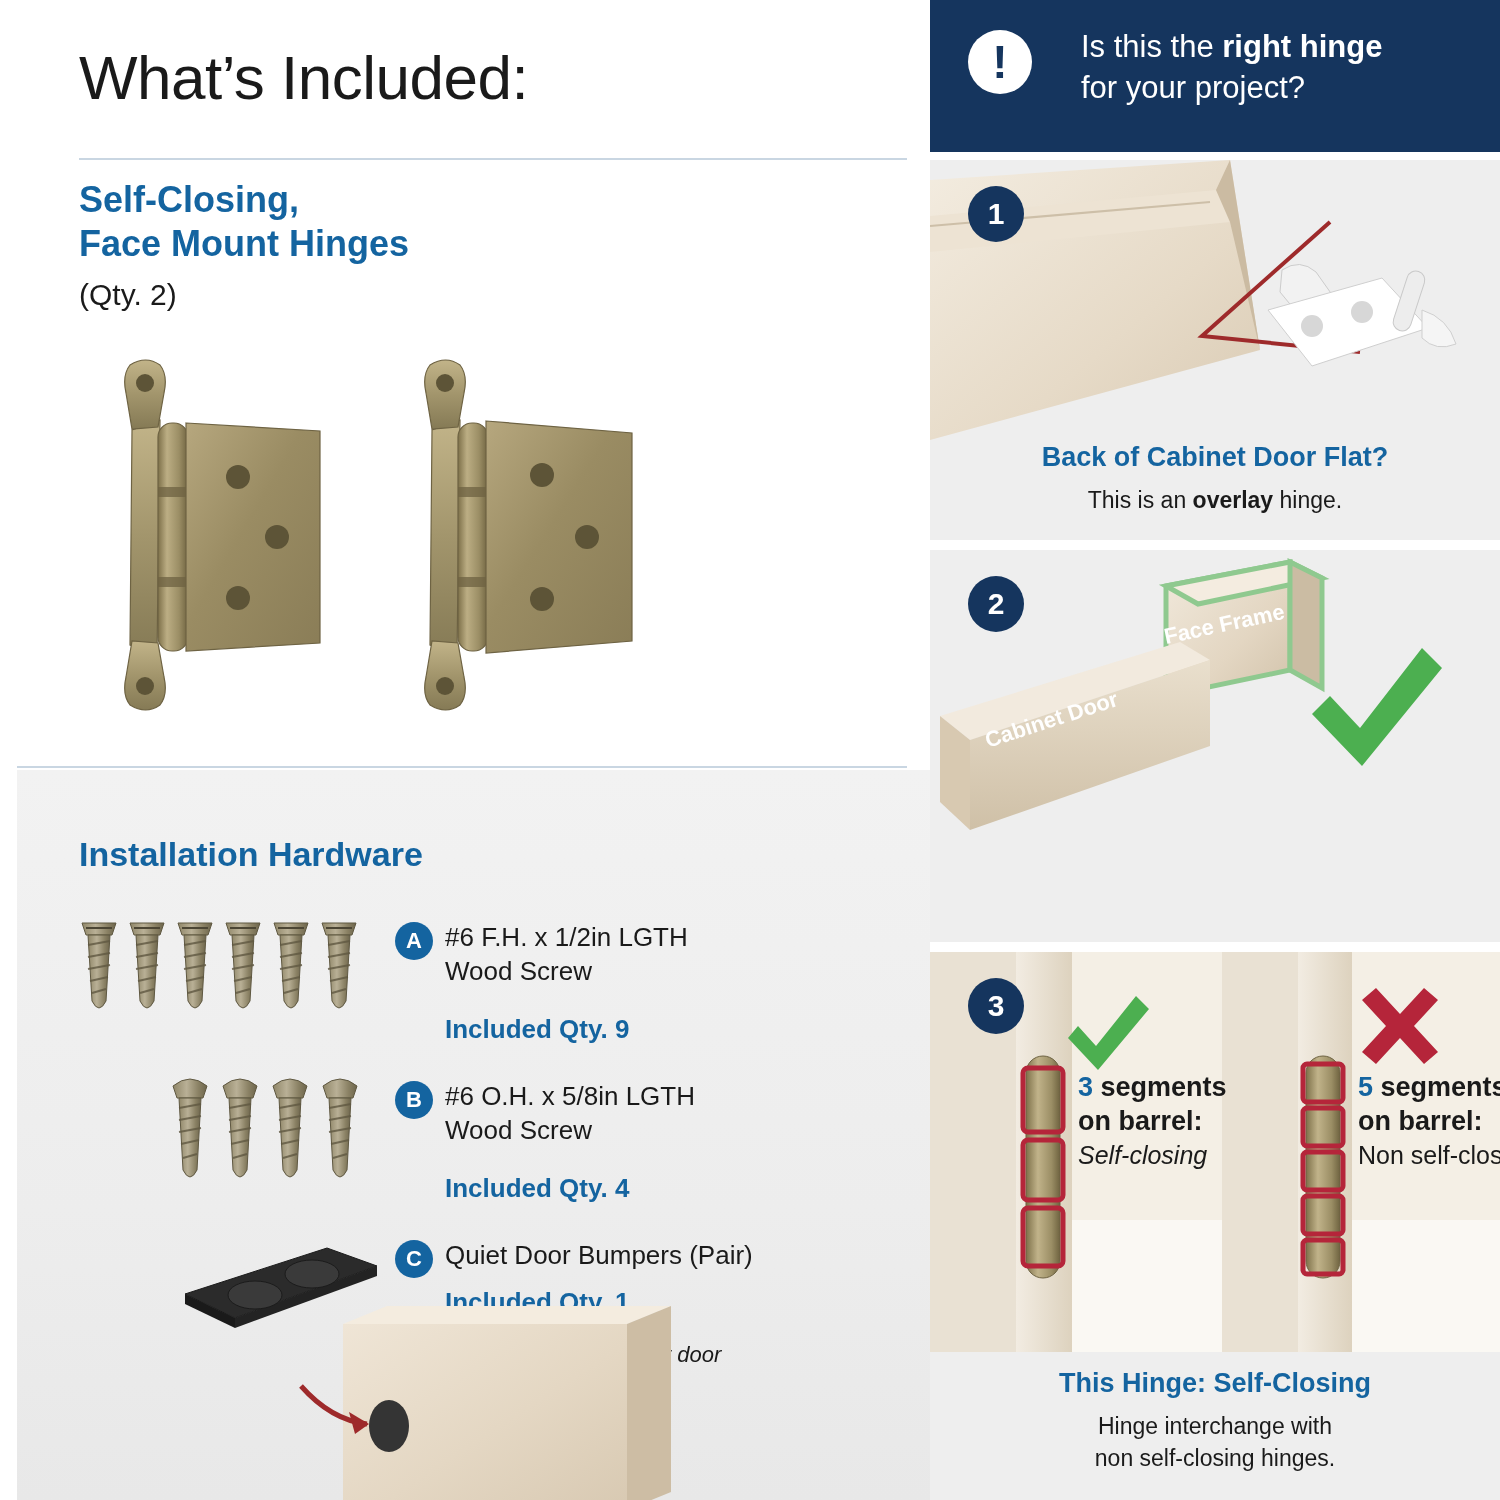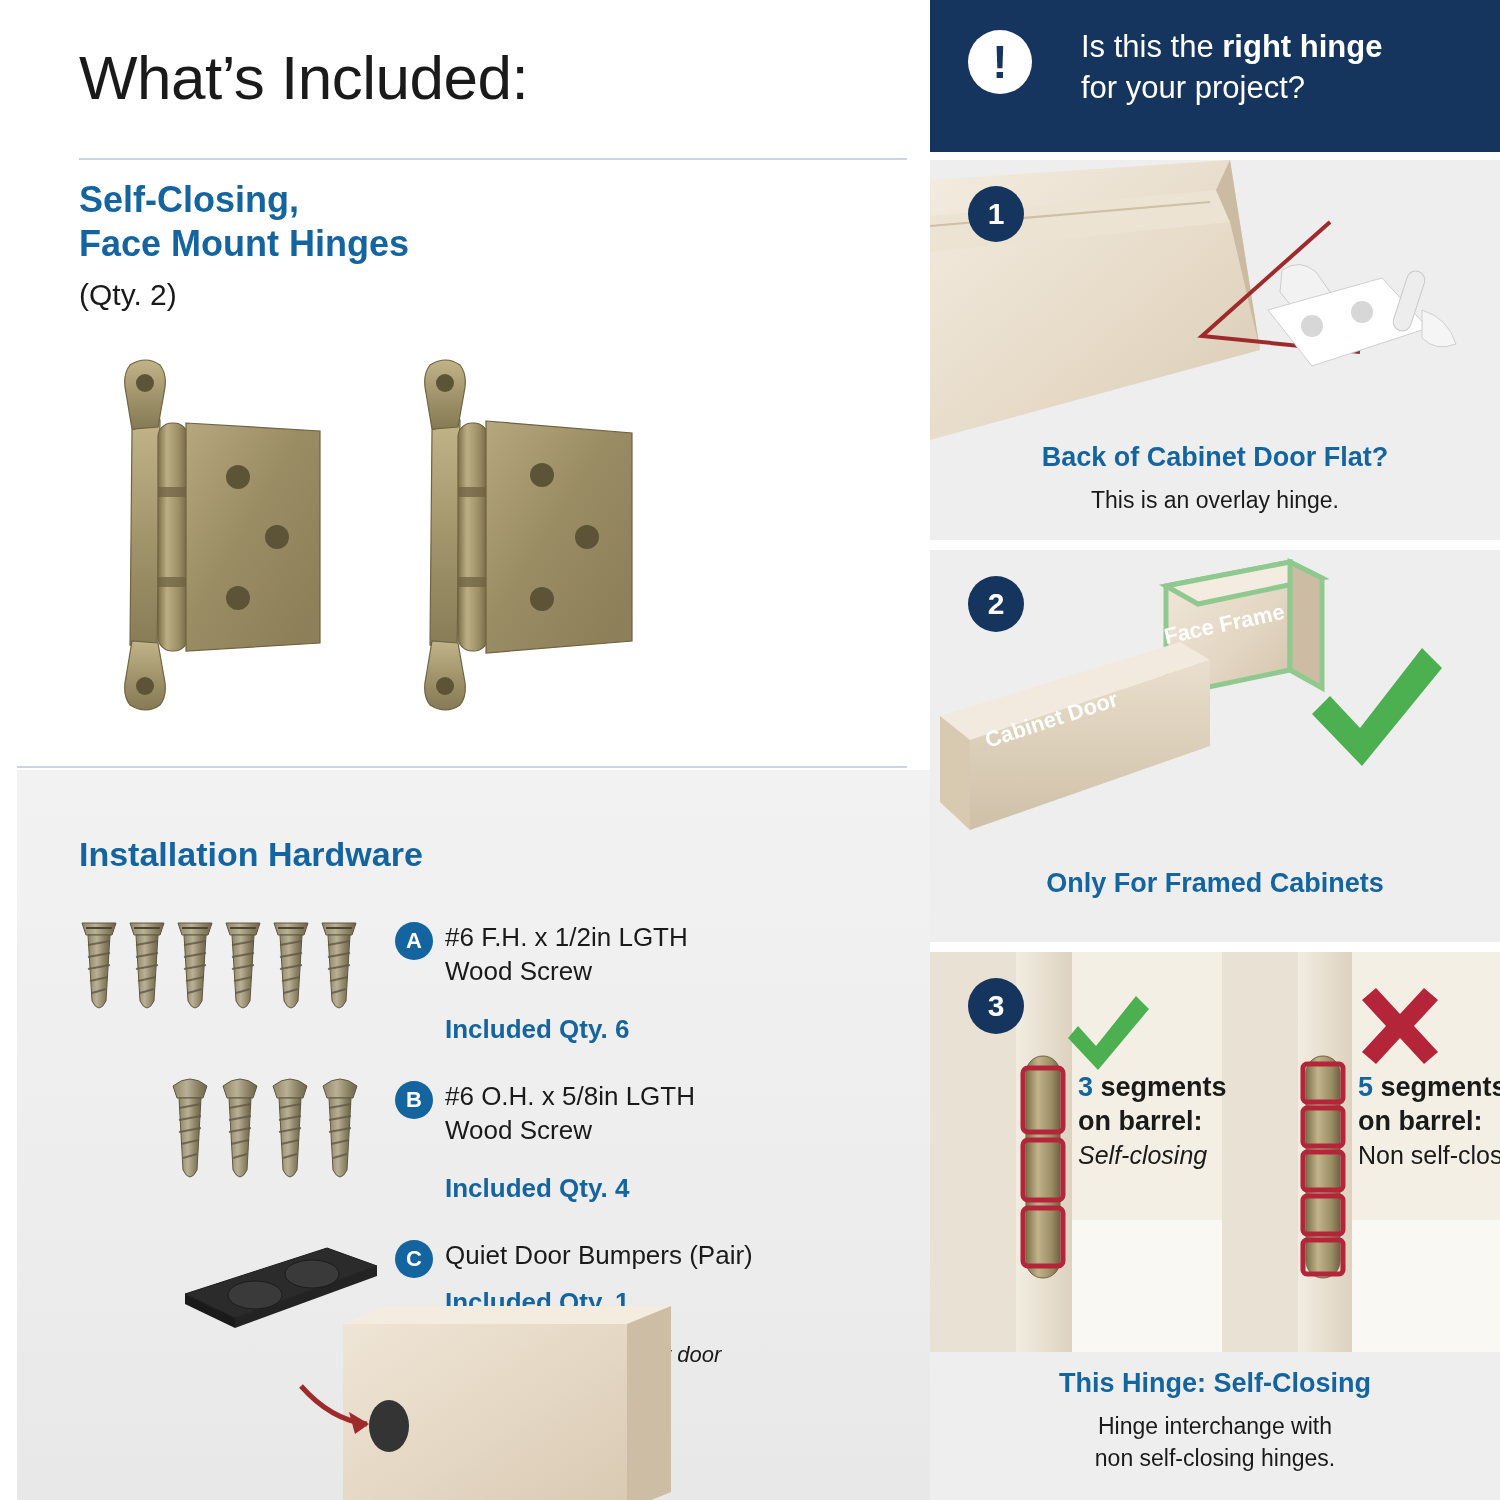--- a/index.html
+++ b/index.html
@@ -77,21 +77,21 @@
     display:flex;align-items:center;justify-content:center;z-index:5;
   }
   .cap-blue{
     position:absolute;width:100%;text-align:center;
     color:#1464a0;font-size:27px;font-weight:bold;
   }
   .cap-dark{
     position:absolute;width:100%;text-align:center;
     color:#1a1a1a;font-size:23px;line-height:32px;
   }
-  .cap-dark b{font-weight:normal;}
+  .cap-dark b{font-weight:bold;}
 
   .svgbox{position:absolute;left:0;top:0;}
 </style>
 </head>
 <body>
 
 <div class="page">
 
   <div class="left">
     <div class="left-top"></div>
@@ -216,21 +216,21 @@
             <path d="M4 13 L30 13" stroke="#4c4634" stroke-width="2"></path>
           </g>
         </g>
       </svg>
     </div>
     <div class="badge" style="position:absolute;left:378px;top:922px;">A</div>
     <div class="hw-text" style="position:absolute;left:428px;top:920px;width:420px;">
       <span>#6 F.H. x 1/2in LGTH</span><br>
       <span>Wood Screw</span>
     </div>
-    <div class="hw-qty" style="position:absolute;left:428px;top:1012px;">Included Qty. 6</div>
+    <div class="hw-qty" style="position:absolute;left:428px;top:1012px;">Included Qty. 9</div>
 
     <div class="hw-row" style="left:150px;top:1072px;">
       <svg width="210" height="118" viewBox="0 0 210 118" xmlns="http://www.w3.org/2000/svg">
         <defs>
           <linearGradient id="scr2" x1="0" y1="0" x2="1" y2="0">
             <stop offset="0%" stop-color="#8f8668"></stop>
               <stop offset="40%" stop-color="#b9b096"></stop>
             <stop offset="75%" stop-color="#8a8164"></stop>
               <stop offset="100%" stop-color="#6d654c"></stop>
           </linearGradient>
@@ -363,21 +363,20 @@
         <path d="M10 166 L250 92 L280 110 L40 190 Z" fill="#f2eade"></path>
         <path d="M10 166 L40 190 L40 280 L10 252 Z" fill="#d8c9b1"></path>
         <path d="M40 190 L280 110 L280 196 L40 280 Z" fill="url(#w4)"></path>
 
         <text x="236" y="94" transform="rotate(-12 236 94)" fill="#ffffff" font-family="Liberation Sans, sans-serif" font-size="22" font-weight="bold">Face Frame</text>
         <text x="58" y="198" transform="rotate(-18 58 198)" fill="#ffffff" font-family="Liberation Sans, sans-serif" font-size="22" font-weight="bold">Cabinet Door</text>
 
         <path d="M400 146 L430 178 L492 98 L512 118 L432 216 L382 164 Z" fill="#4caf50"></path>
       </svg>
       <div class="step-badge" style="left:38px;top:26px;">2</div>
-      <div class="cap-blue" style="top:318px;">Only For Framed Cabinets</div>
     </div>
 
     <div class="panel p3">
       <svg class="svgbox" width="570" height="400" viewBox="0 0 570 400" xmlns="http://www.w3.org/2000/svg">
         <defs>
           <linearGradient id="w5" x1="0" y1="0" x2="1" y2="0">
             <stop offset="0%" stop-color="#f2ece2"></stop>
               <stop offset="100%" stop-color="#ddd2be"></stop>
           </linearGradient>
           <linearGradient id="bar2" x1="0" y1="0" x2="1" y2="0">

